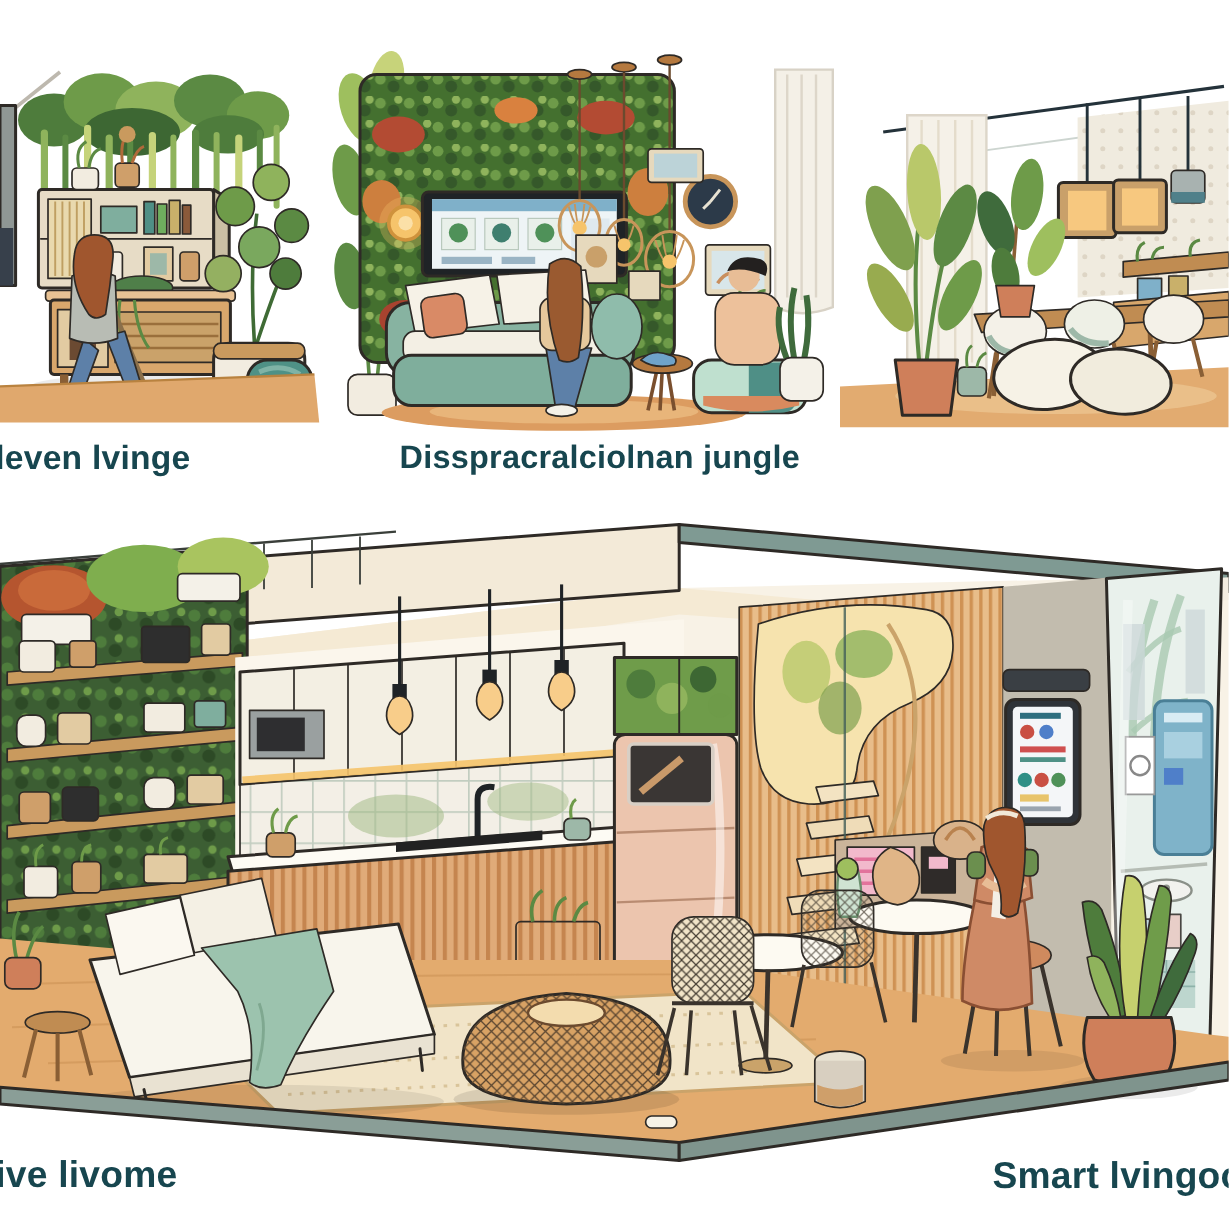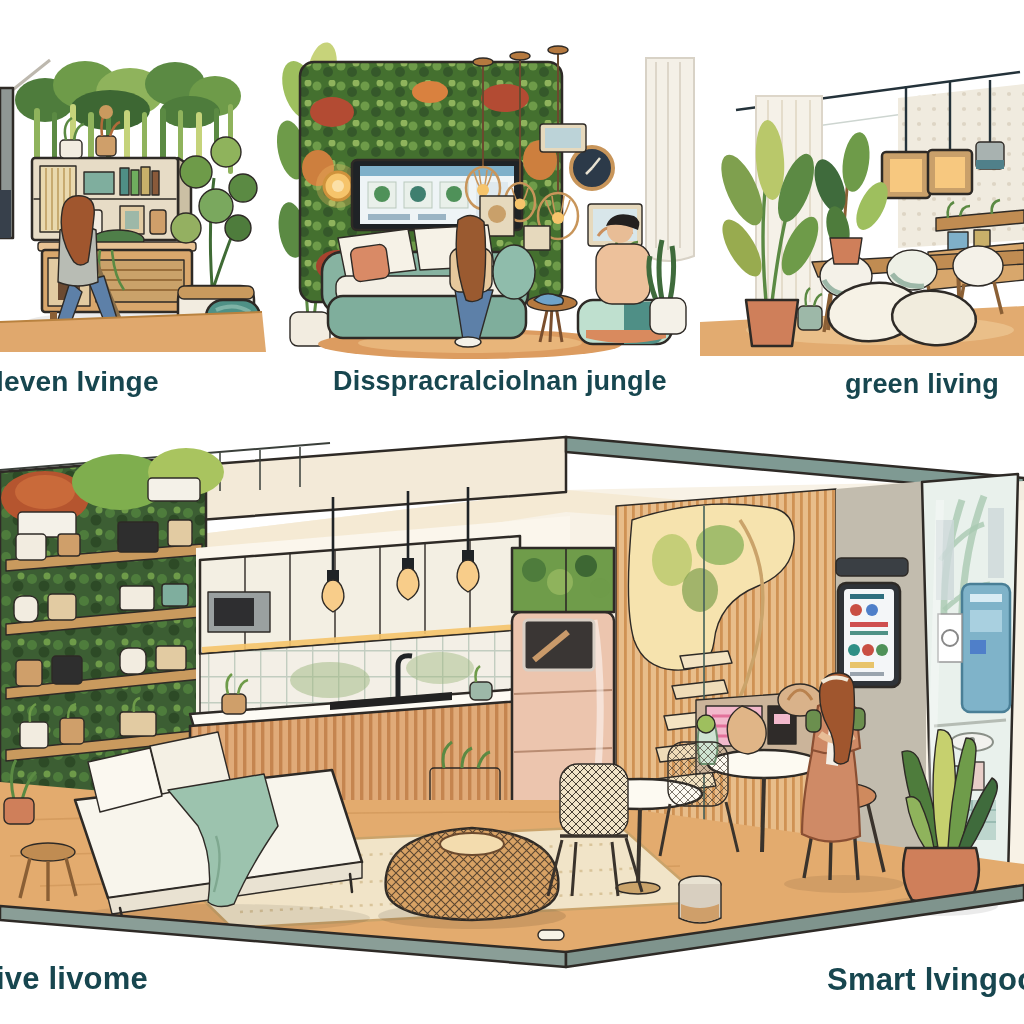--- a/index.html
+++ b/index.html
@@ -605,16 +605,15 @@
       <path d="M906 848h70q8 30-6 52q-28 10-58 0q-14-22-6-52z" fill="#cf7f5a" class="o"></path>
     </g>
 
     <polygon points="0,906 566,952 566,967 0,920" fill="#8a9e97" class="o"></polygon>
     <polygon points="566,952 1024,885 1024,900 566,967" fill="#7f948d" class="o"></polygon>
   </g>
 </svg>
 
 <div class="cap cap1">leven lvinge</div>
 <div class="cap cap2">Disspracralciolnan jungle</div>
-<div class="cap cap3">green living</div>
 <div class="cap cap4">ive livome</div>
 <div class="cap cap5">Smart lvingoom</div>
 </div>
 
 </body></html>

